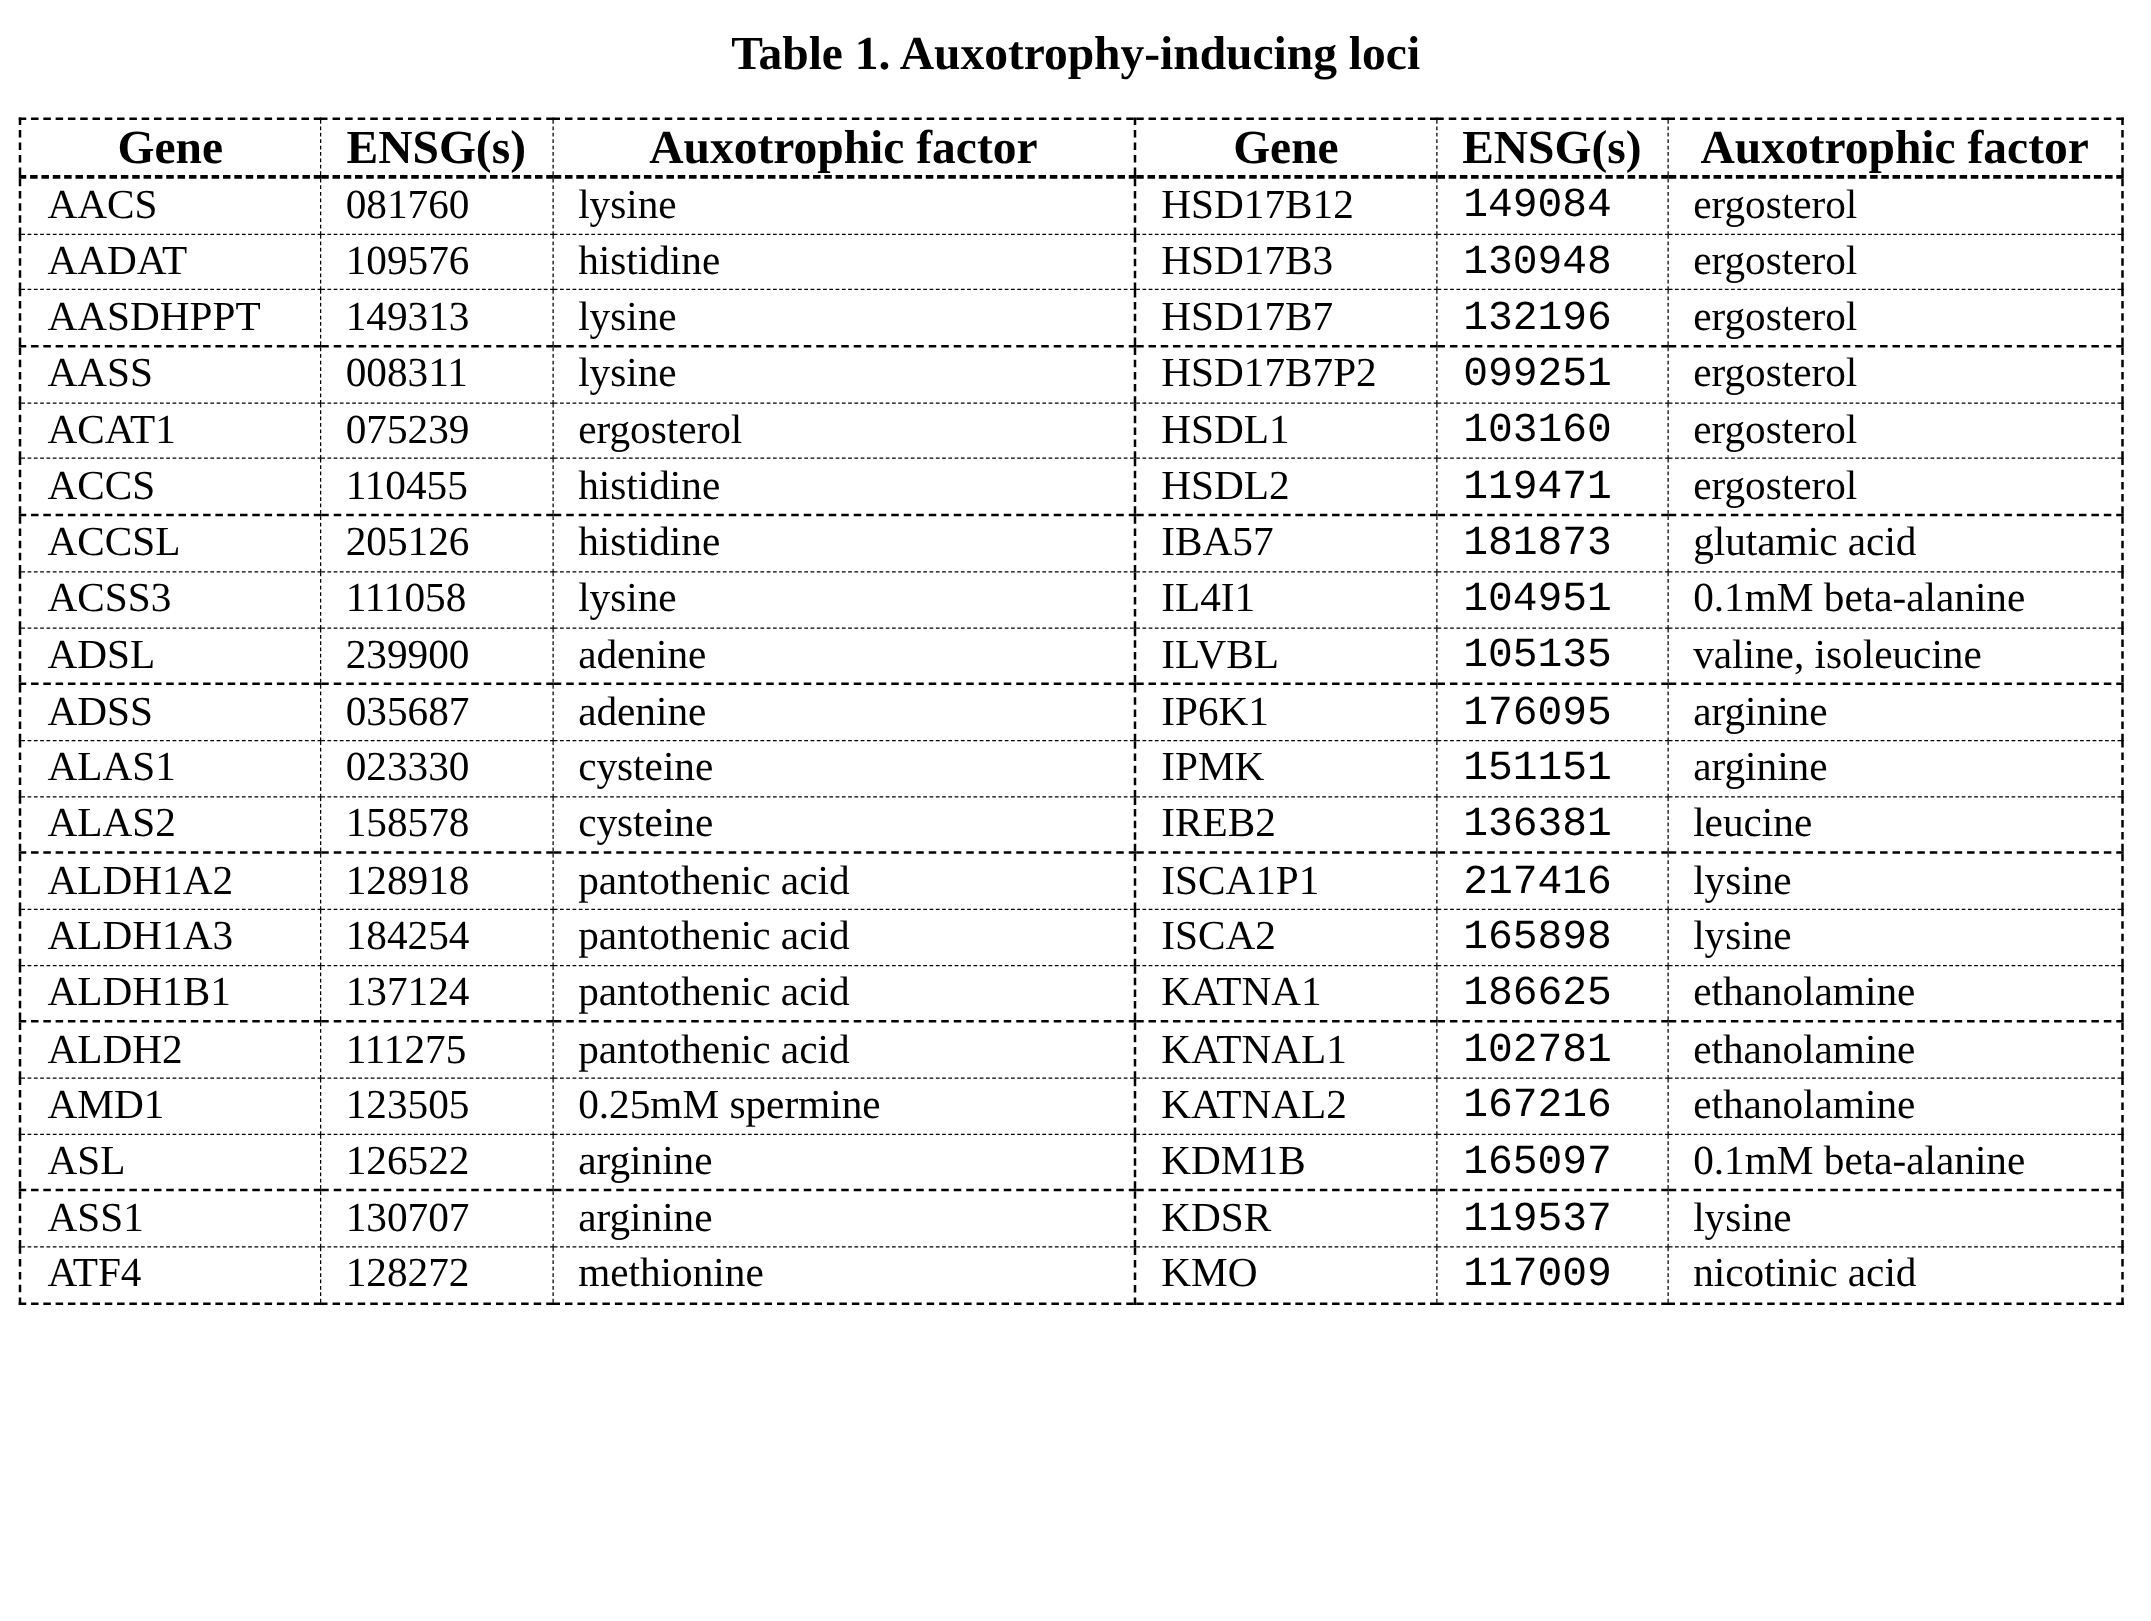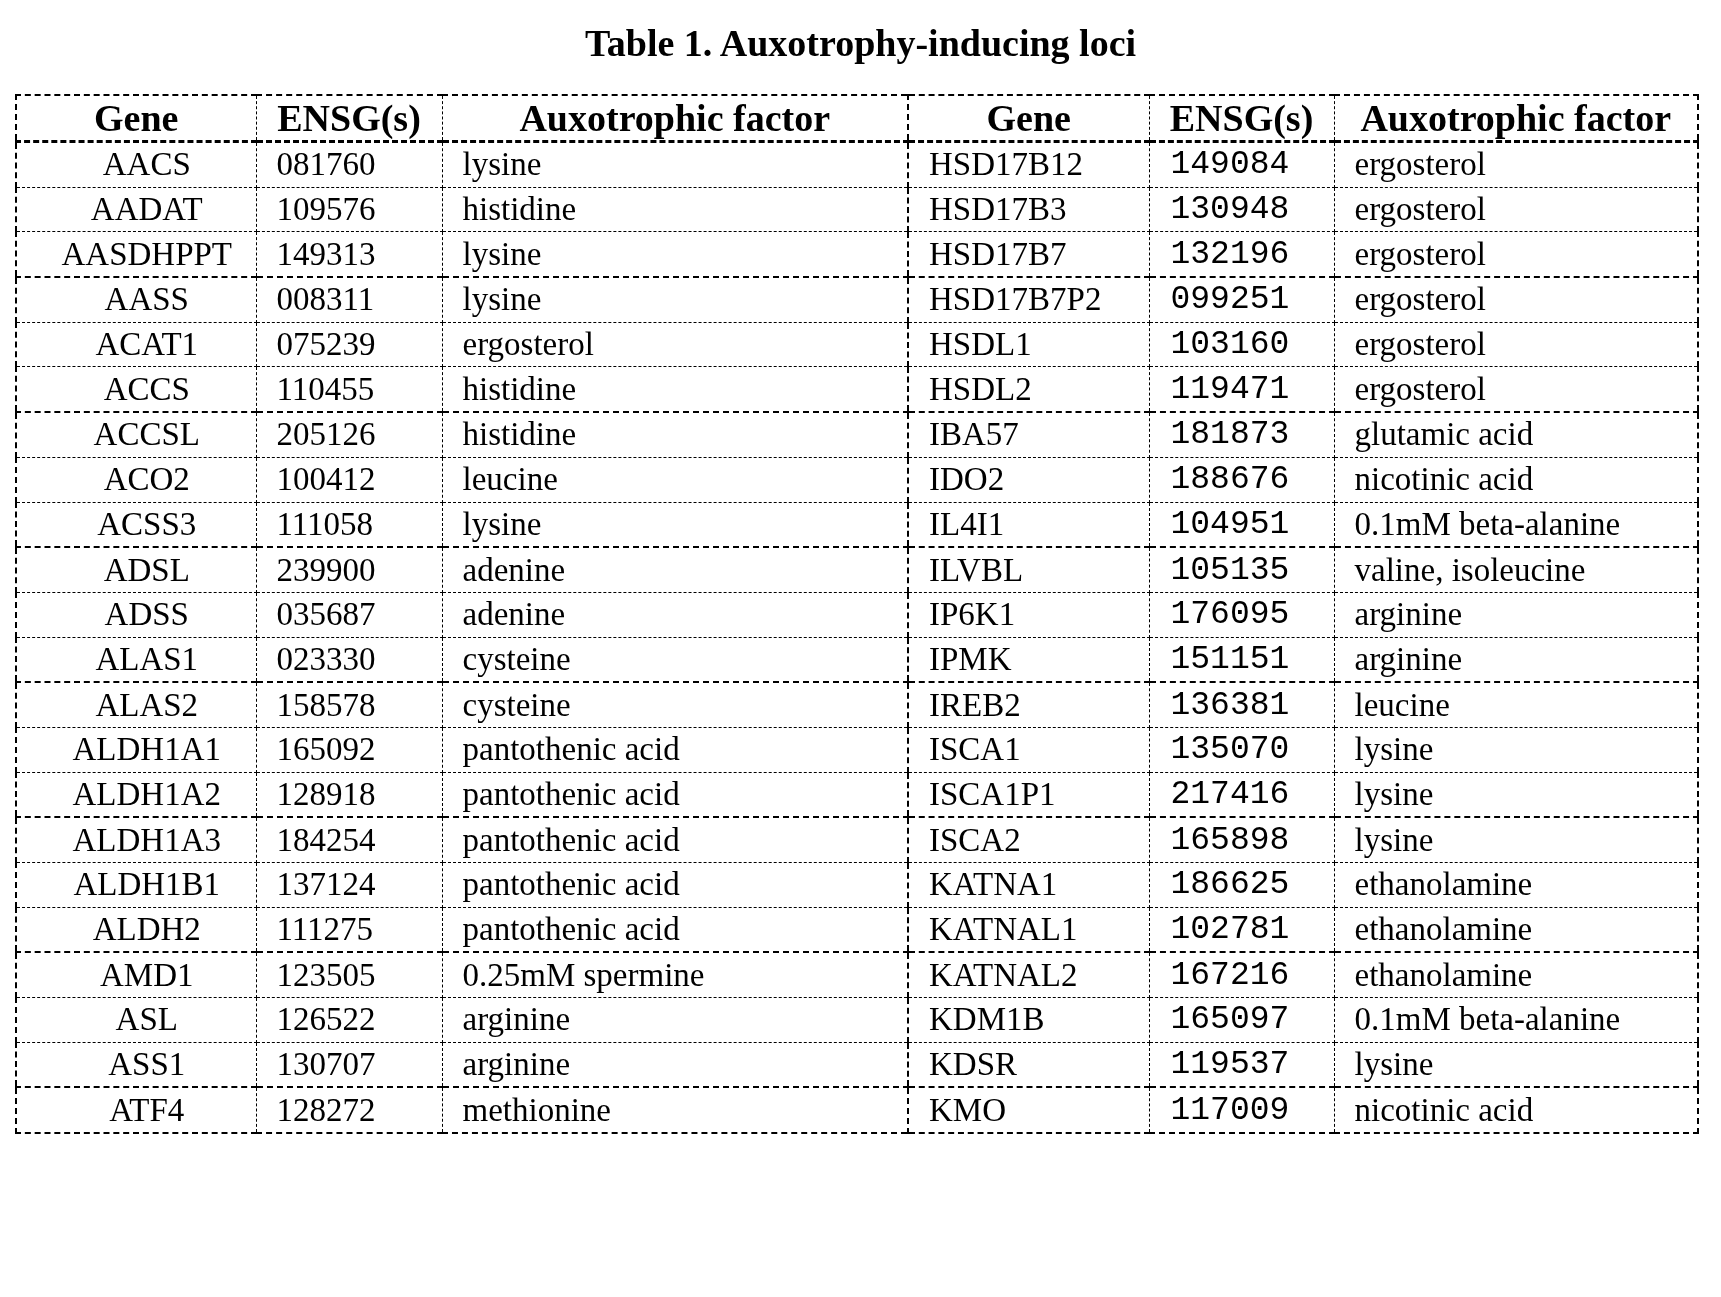--- a/index.html
+++ b/index.html
@@ -61,21 +61,21 @@
     table.loci td {
       height: 43.7px;
       font-size: 33px;
       line-height: 43px;
       text-align: left;
       border-bottom: 1.5px dashed #000;
     }
     table.loci tr:nth-child(3n) td {
       border-bottom: 2.5px dashed #000;
     }
-    table.loci td.gene  { padding-left: 21px; text-align: center; }
+    table.loci td.gene  { padding-left: 21px; }
     table.loci td.ensg  { padding-left: 20px; }
     table.loci td.fact  { padding-left: 20px; }
     table.loci td.gene2 { padding-left: 20px; margin-top: 29px; }
     table.loci td.ensg2 { padding-left: 21px; font-family: Liberation Mono, monospace; }
     table.loci td.fact2 { padding-left: 20px; }
     .split { border-left: 2px dashed #000 !important; }
   </style>
 </head>
 <body>
 
@@ -151,28 +151,20 @@
       </tr>
       <tr>
         <td class="gene">ACCSL</td>
         <td class="ensg">205126</td>
         <td class="fact">histidine</td>
         <td class="gene2 split">IBA57</td>
         <td class="ensg2">181873</td>
         <td class="fact2">glutamic acid</td>
       </tr>
       <tr>
-        <td class="gene">ACO2</td>
-        <td class="ensg">100412</td>
-        <td class="fact">leucine</td>
-        <td class="gene2 split">IDO2</td>
-        <td class="ensg2">188676</td>
-        <td class="fact2">nicotinic acid</td>
-      </tr>
-      <tr>
         <td class="gene">ACSS3</td>
         <td class="ensg">111058</td>
         <td class="fact">lysine</td>
         <td class="gene2 split">IL4I1</td>
         <td class="ensg2">104951</td>
         <td class="fact2">0.1mM beta-alanine</td>
       </tr>
       <tr>
         <td class="gene">ADSL</td>
         <td class="ensg">239900</td>
@@ -199,28 +191,20 @@
       </tr>
       <tr>
         <td class="gene">ALAS2</td>
         <td class="ensg">158578</td>
         <td class="fact">cysteine</td>
         <td class="gene2 split">IREB2</td>
         <td class="ensg2">136381</td>
         <td class="fact2">leucine</td>
       </tr>
       <tr>
-        <td class="gene">ALDH1A1</td>
-        <td class="ensg">165092</td>
-        <td class="fact">pantothenic acid</td>
-        <td class="gene2 split">ISCA1</td>
-        <td class="ensg2">135070</td>
-        <td class="fact2">lysine</td>
-      </tr>
-      <tr>
         <td class="gene">ALDH1A2</td>
         <td class="ensg">128918</td>
         <td class="fact">pantothenic acid</td>
         <td class="gene2 split">ISCA1P1</td>
         <td class="ensg2">217416</td>
         <td class="fact2">lysine</td>
       </tr>
       <tr>
         <td class="gene">ALDH1A3</td>
         <td class="ensg">184254</td>

